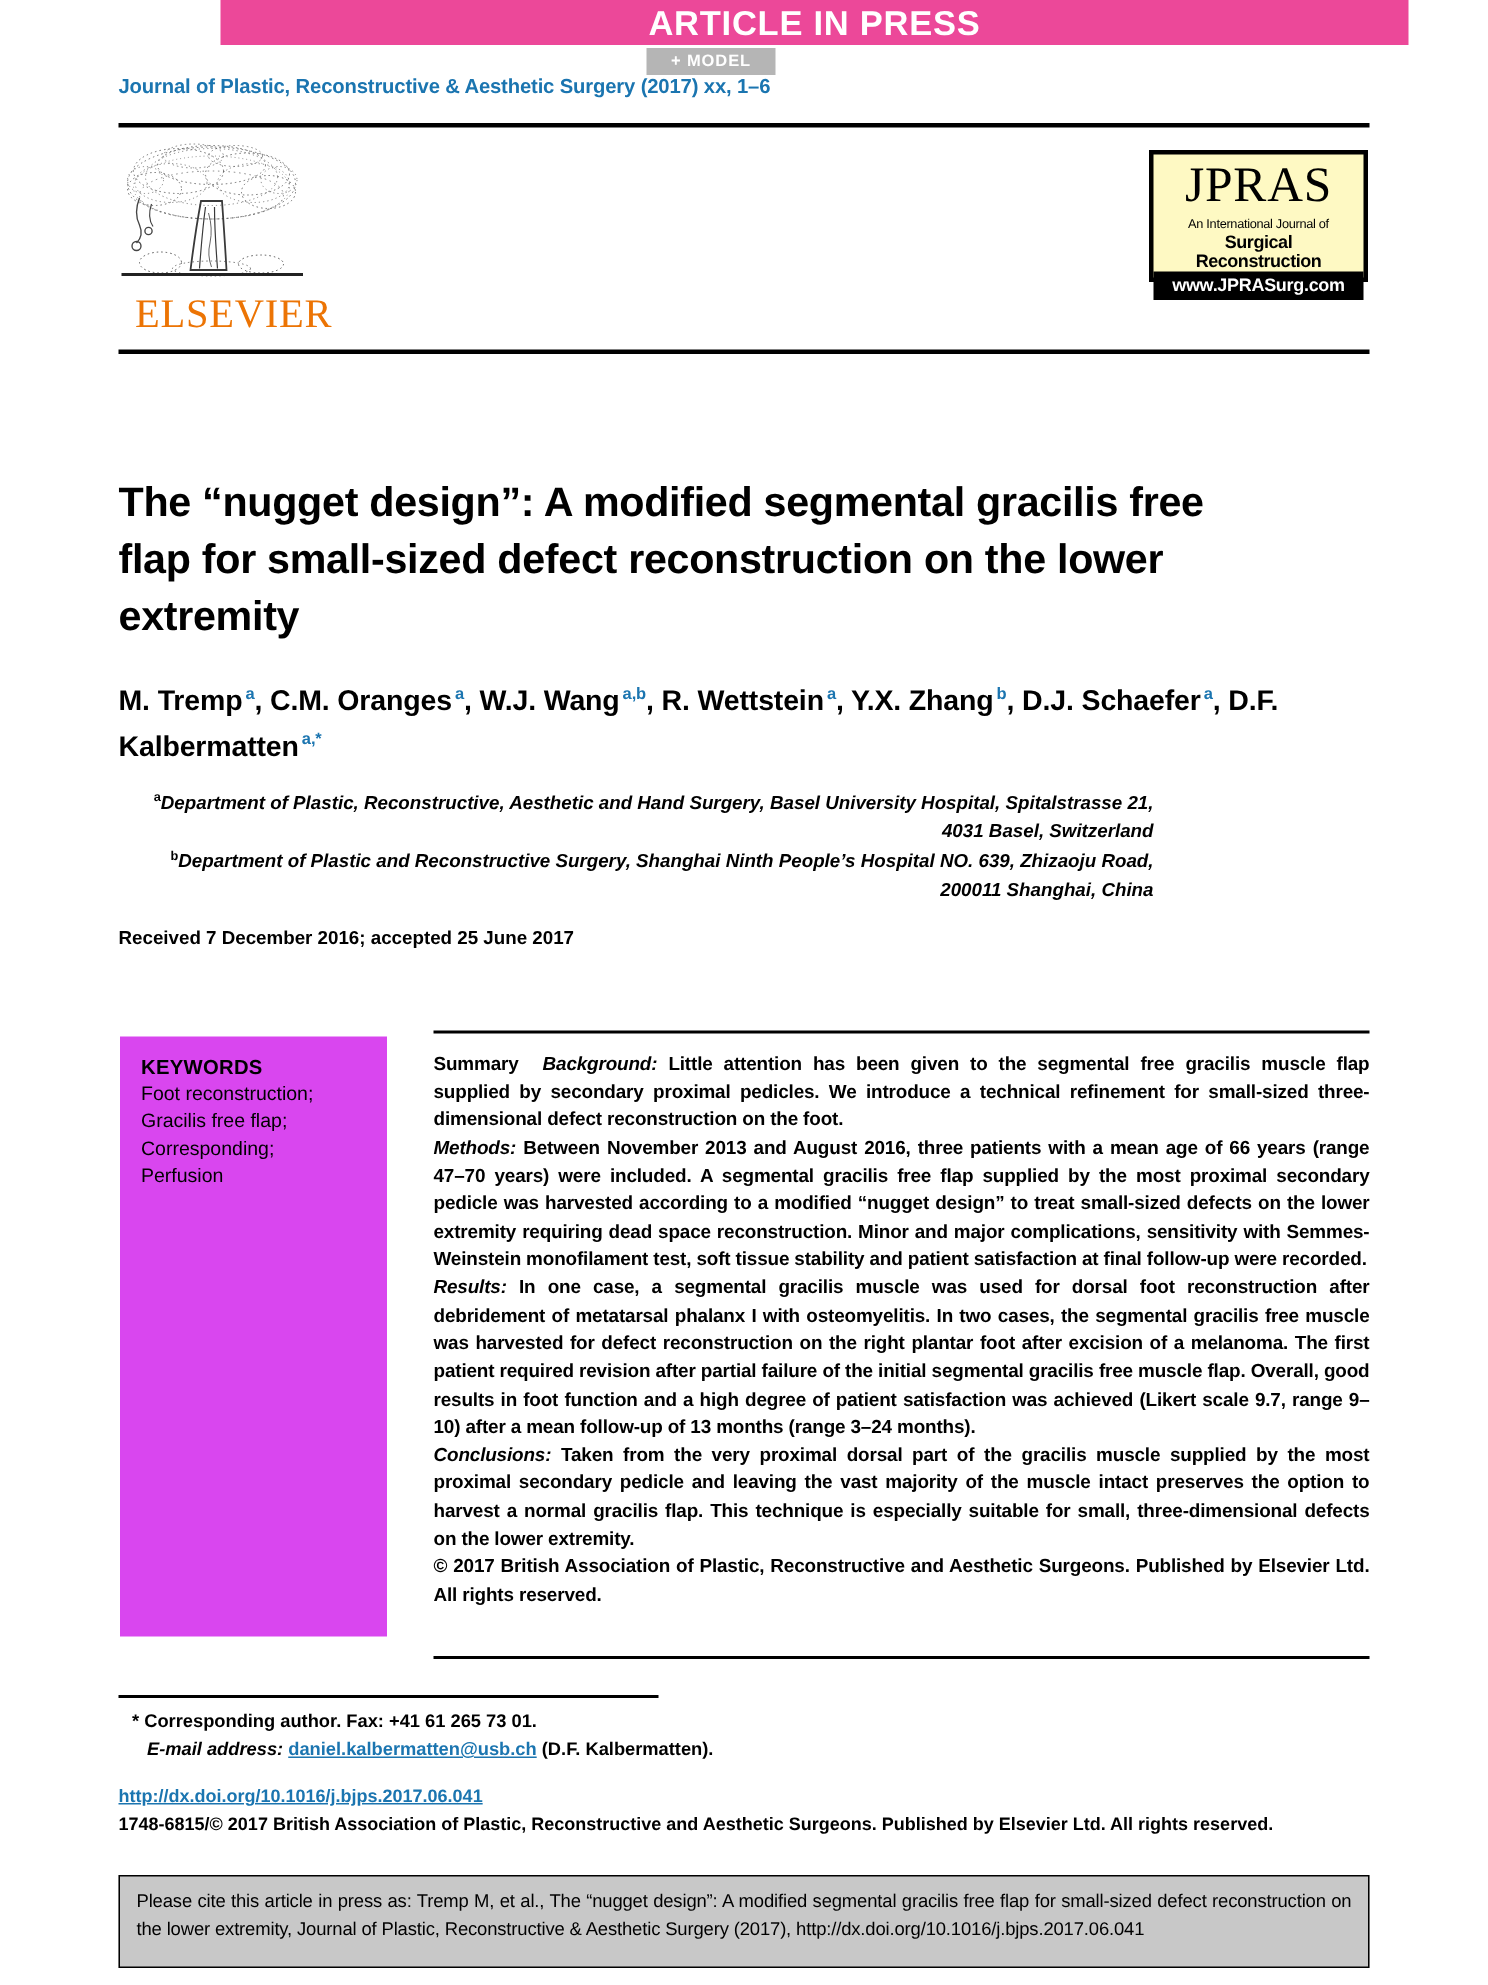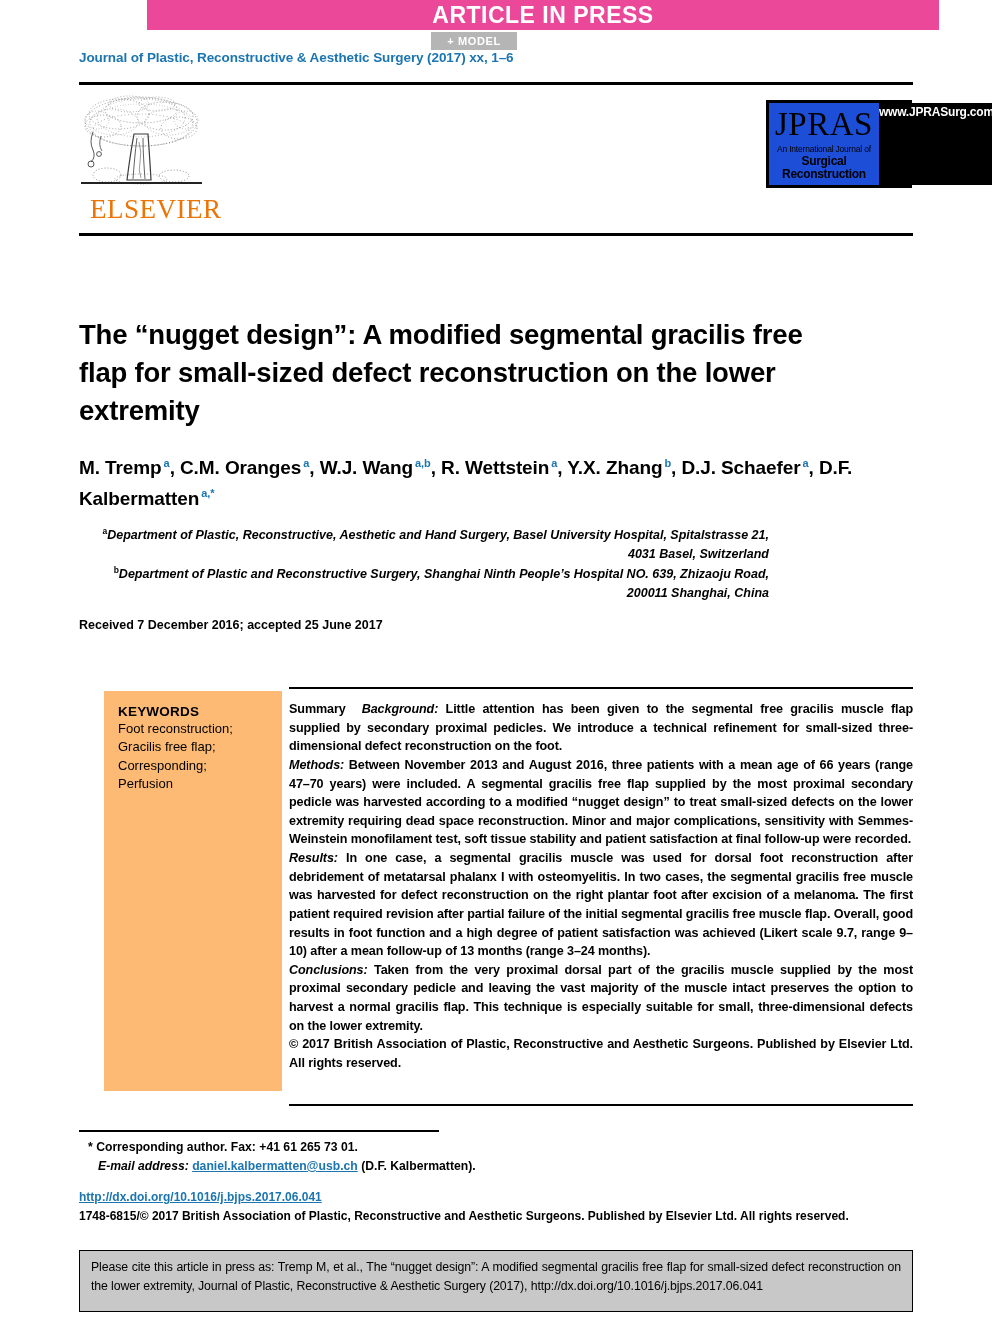--- a/index.html
+++ b/index.html
@@ -136,23 +136,24 @@
   }
 
   
   .jpras-box {
     position: absolute;
     left: 766px;
     top: 100px;
     width: 146px;
     height: 88px;
     border: 3px solid #000000;
-    background: #1d4ed8;
+    background: #fef9c3;
     box-sizing: border-box;
     display: flex;
+    flex-direction: column;
   }
   .jpras-inner {
     flex: 1;
     padding: 3px 6px 0 6px;
     text-align: center;
     display: flex;
     flex-direction: column;
     justify-content: flex-start;
   }
   .jpras-title {
@@ -241,24 +242,23 @@
     font-weight: bold;
   }
 
   
   .keywords-box {
     position: absolute;
     left: 80px;
     top: 691px;
     width: 178px;
     height: 400px;
-    background: #fdba74;
+    background: #d946ef;
     padding: 13px 0 0 14px;
     box-sizing: border-box;
-    margin-left: 24px;
   }
   .keywords-heading {
     font-size: 13.5px;
     font-weight: bold;
     letter-spacing: 0.2px;
     margin-bottom: 1px;
   }
   .keywords-list {
     font-size: 13px;
     line-height: 1.42;

